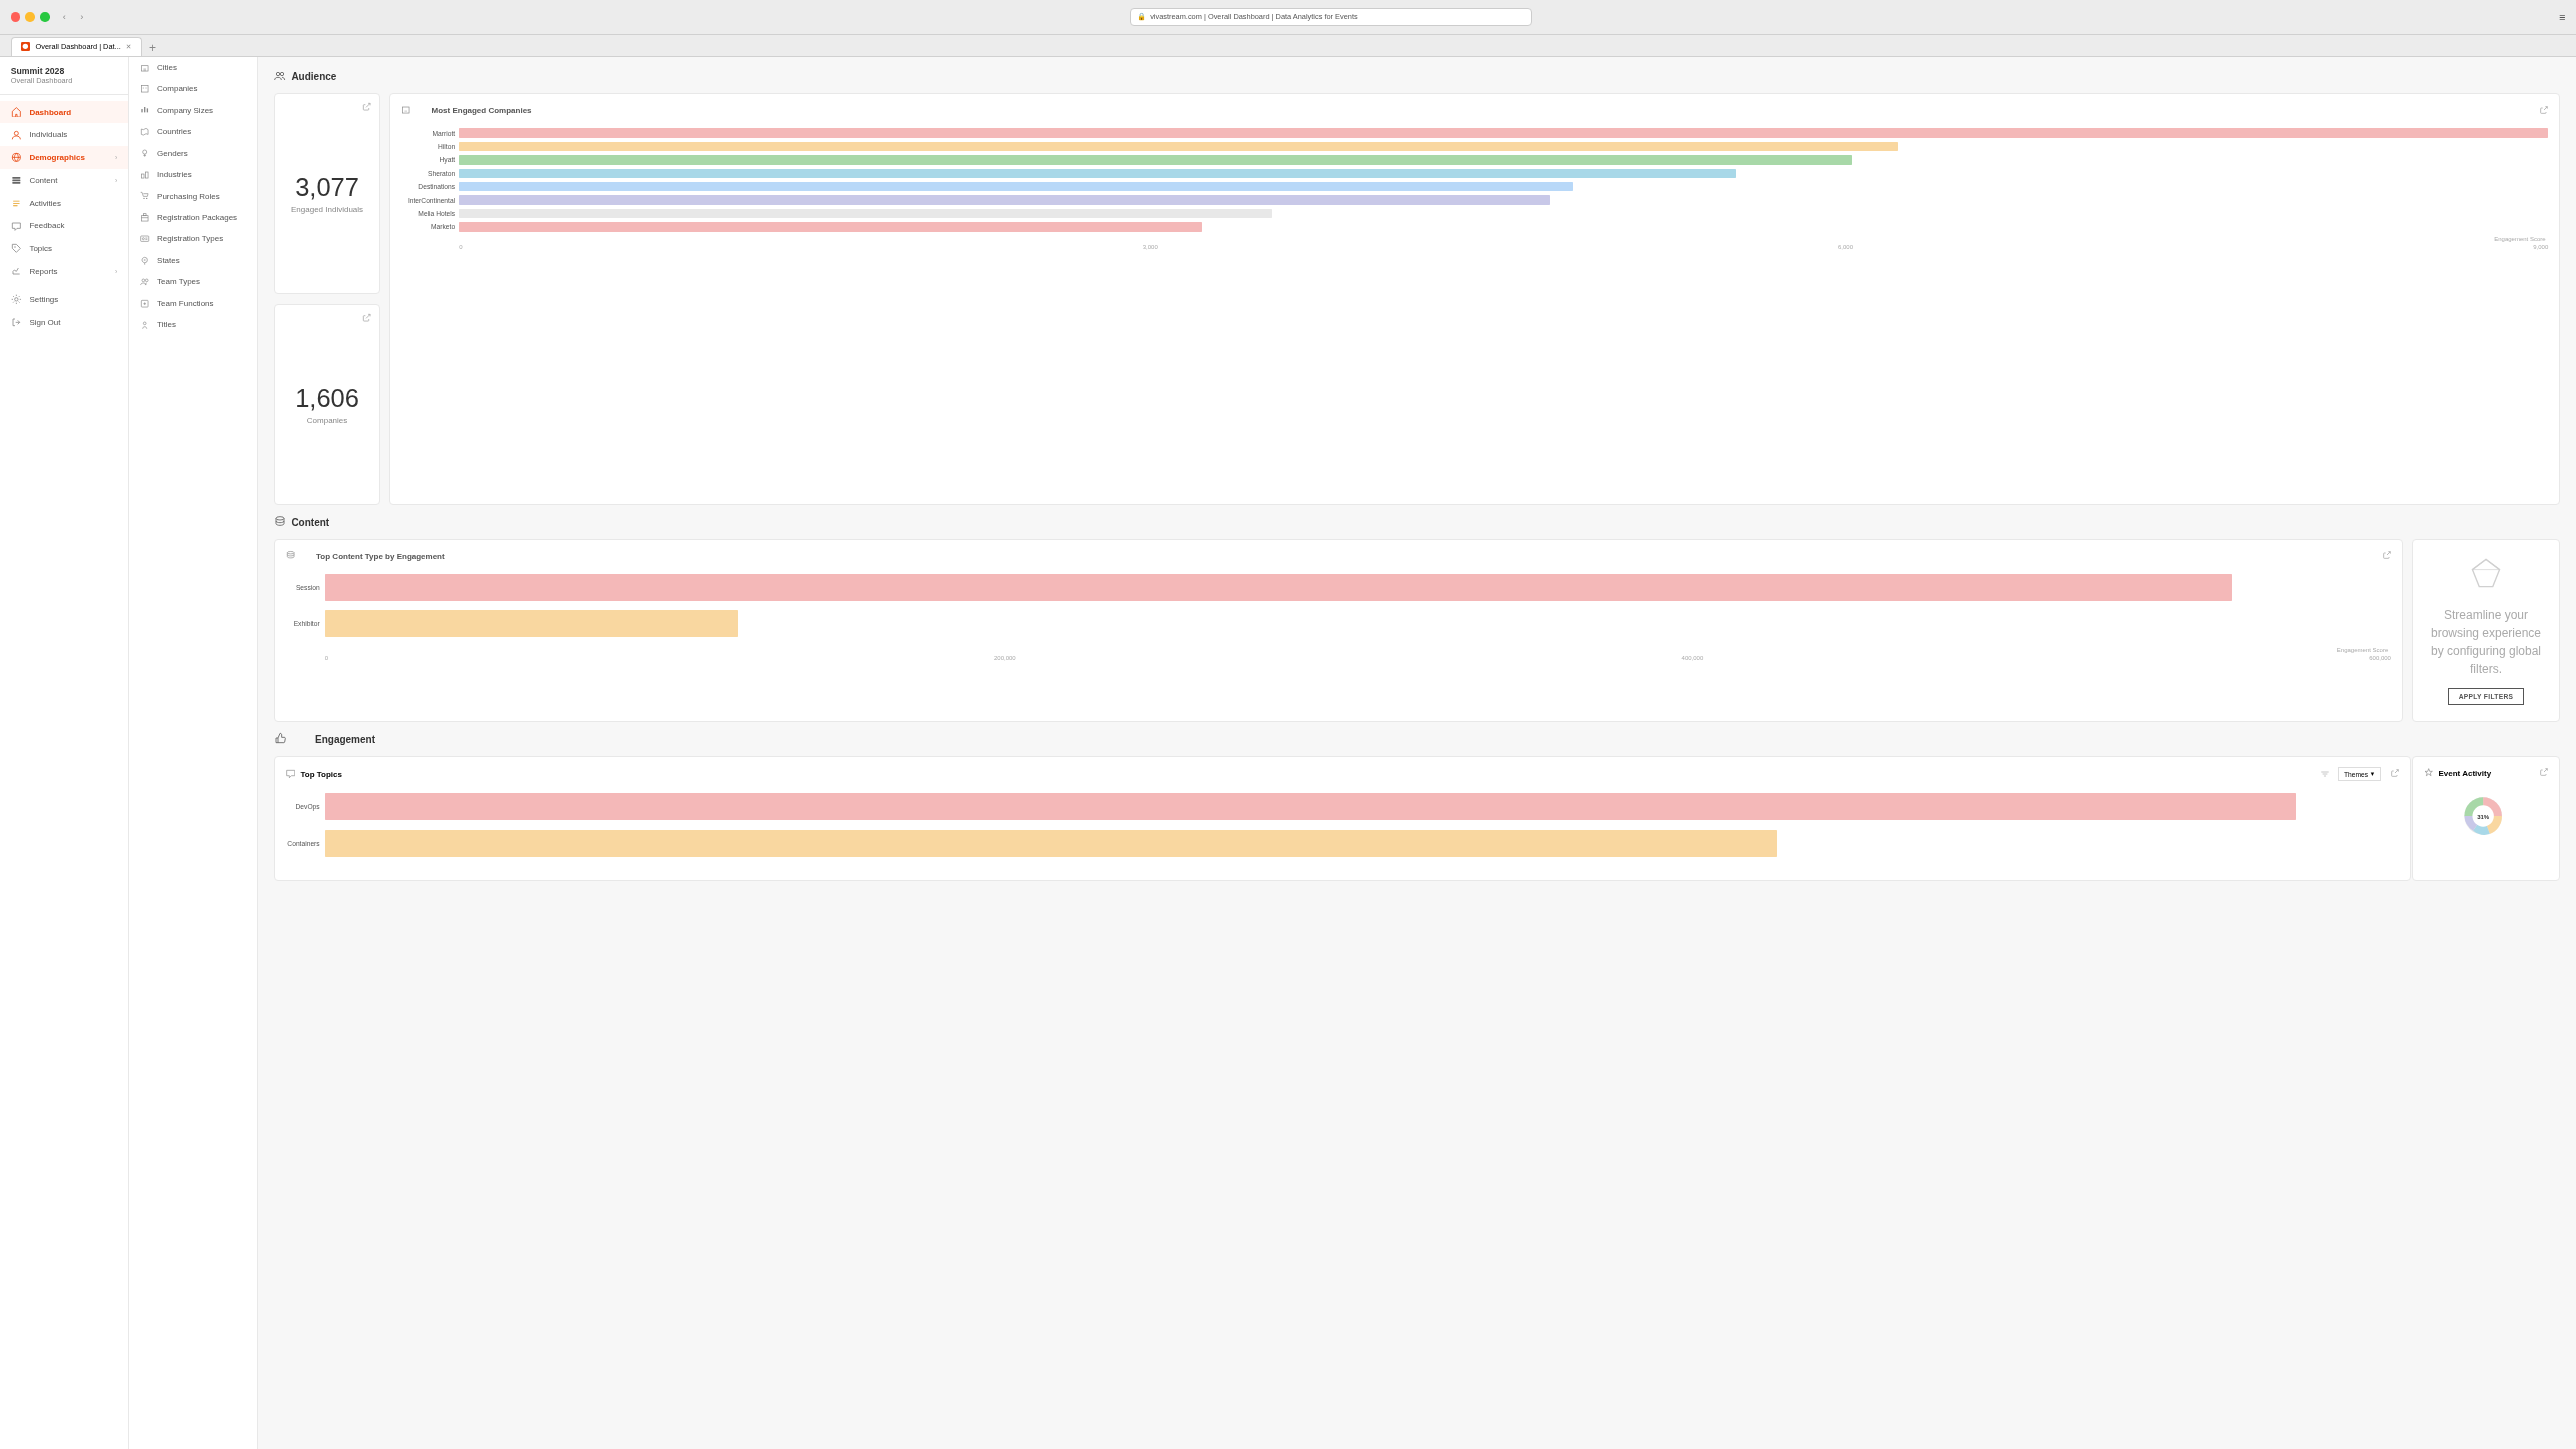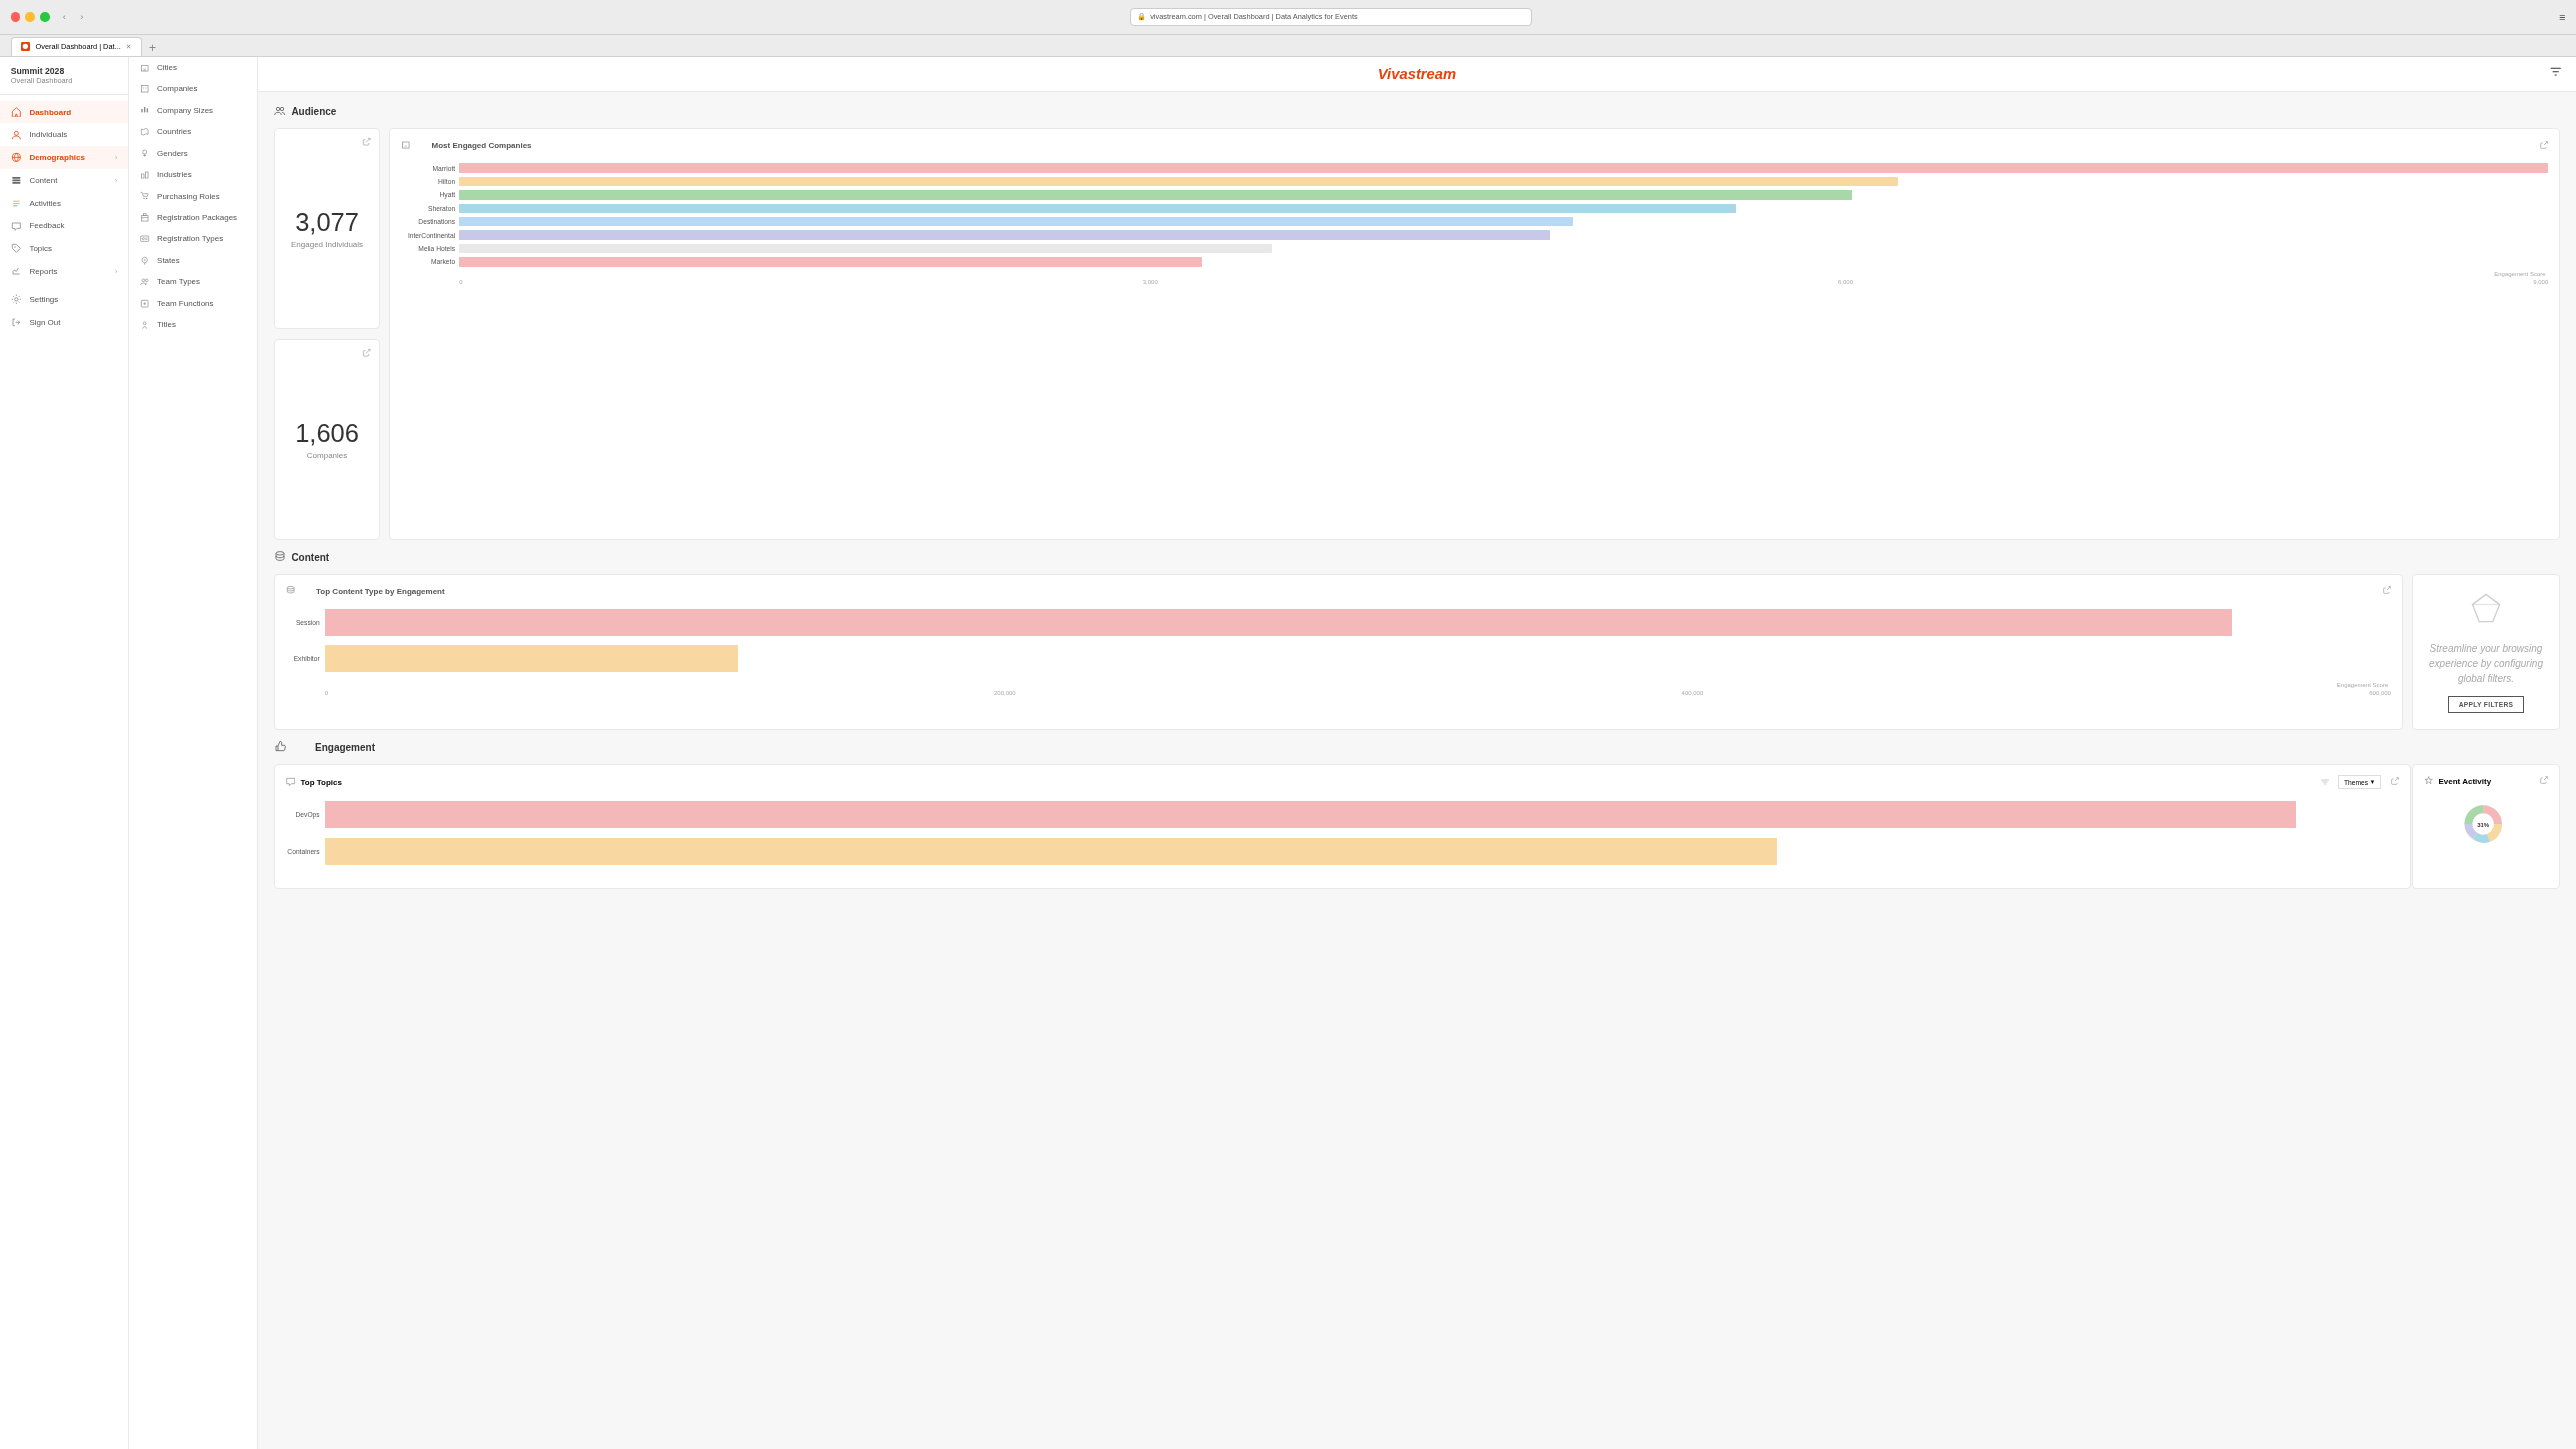--- a/index.html
+++ b/index.html
@@ -78,21 +78,21 @@
     .hbar-axis { display: flex; justify-content: space-between; font-size: 6px; color: #aaa; padding-left: 58px; margin-top: 2.7px; }
     .vbar-row { display: flex; align-items: center; margin-bottom: 9.4px; gap: 5.4px; }
     .vbar-label { font-size: 6.7px; color: #555; text-align: right; width: 34px; flex-shrink: 0; }
     .vbar-track { flex: 1; height: 27px; background: transparent; position: relative; }
     .vbar-fill { height: 100%; border-radius: 0.7px; }
     .vbar-axis { display: flex; justify-content: space-between; font-size: 6px; color: #aaa; padding-left: 39px; margin-top: 2.7px; }
 
     
     .filter-panel { width: 148px; background: white; border: 0.7px solid #e8e8e8; border-radius: 4px; padding: 16px 13.4px; display: flex; flex-direction: column; align-items: center; justify-content: center; gap: 9.4px; flex-shrink: 0; }
     .filter-diamond { color: #d0d0d0; font-size: 27px; }
-    .filter-text { font-size: 10px; color: #aaa; text-align: center; line-height: 1.5; font-style: italic; }
+    .filter-text { font-size: 12px; color: #aaa; text-align: center; line-height: 1.5; }
     .filter-apply-btn { border: 0.7px solid #555; background: white; color: #555; font-size: 6.7px; padding: 4px 9.4px; letter-spacing: 0.3px; cursor: pointer; font-weight: 600; }
 
     
     .engagement-row { display: flex; gap: 1px; }
     .engagement-card { background: white; border: 0.7px solid #e8e8e8; border-radius: 4px; padding: 10.7px; flex: 1; }
 
     
     .topics-header { display: flex; align-items: center; gap: 5.4px; margin-bottom: 9.4px; }
     .topics-title { font-size: 8px; font-weight: 600; flex: 1; }
     .topics-filter-btn { border: 0.7px solid #ddd; background: white; font-size: 6.7px; padding: 2px 5.4px; cursor: pointer; display: flex; align-items: center; gap: 2.7px; }
@@ -382,28 +382,20 @@
             <circle cx="7" cy="5" r="2" stroke="#888" stroke-width="1" fill="none"></circle>
             <path d="M4 13c0-1.7 1.3-3 3-3s3 1.3 3 3" stroke="#888" stroke-width="1" fill="none"></path>
           </svg>
       </span>
       <span>Titles</span>
     </div>
   </div>
 
   <div class="main">
 
-    <div class="main-header">
-      <div class="brand-logo">Vivastream</div>
-      <button class="filter-btn">
-        <svg width="13.4" height="13.4" viewBox="0 0 20 20">
-            <path d="M3 5h14M6 10h8M9 15h2" stroke="#333" stroke-width="1.5" stroke-linecap="round"></path>
-          </svg>
-      </button>
-    </div>
 
     <div class="main-content">
 
       <div class="section-header">
         <span class="section-icon">
           <svg width="12" height="12" viewBox="0 0 18 18">
               <circle cx="6" cy="6" r="2.5" stroke="#555" stroke-width="1.2" fill="none"></circle>
               <circle cx="12" cy="6" r="2.5" stroke="#555" stroke-width="1.2" fill="none"></circle>
               <path d="M1 15c0-2.5 2-4 5-4s5 1.5 5 4" stroke="#555" stroke-width="1.2" fill="none"></path>
               <path d="M12 11c2 0 4 1.5 4 4" stroke="#555" stroke-width="1.2" fill="none"></path>

